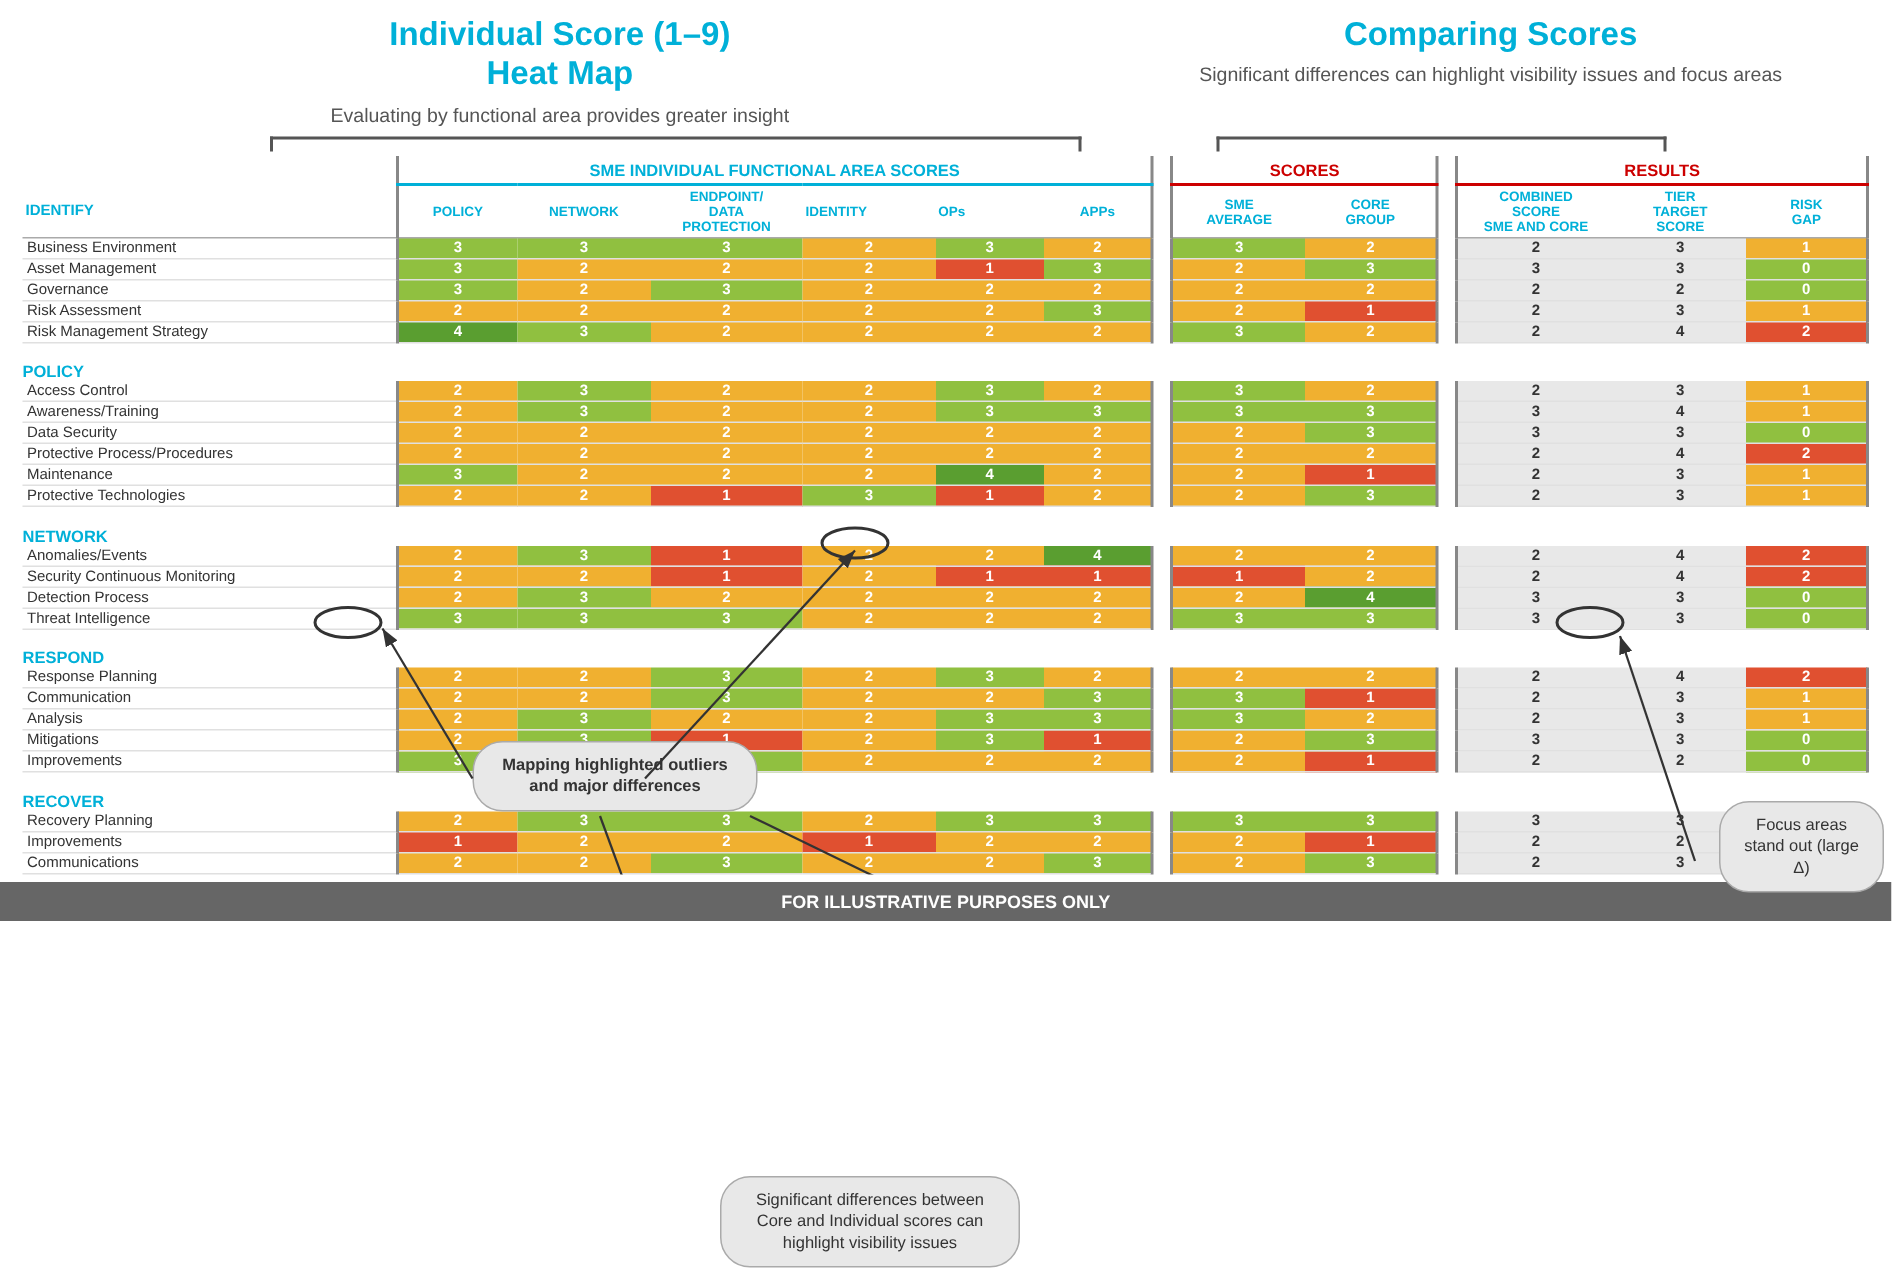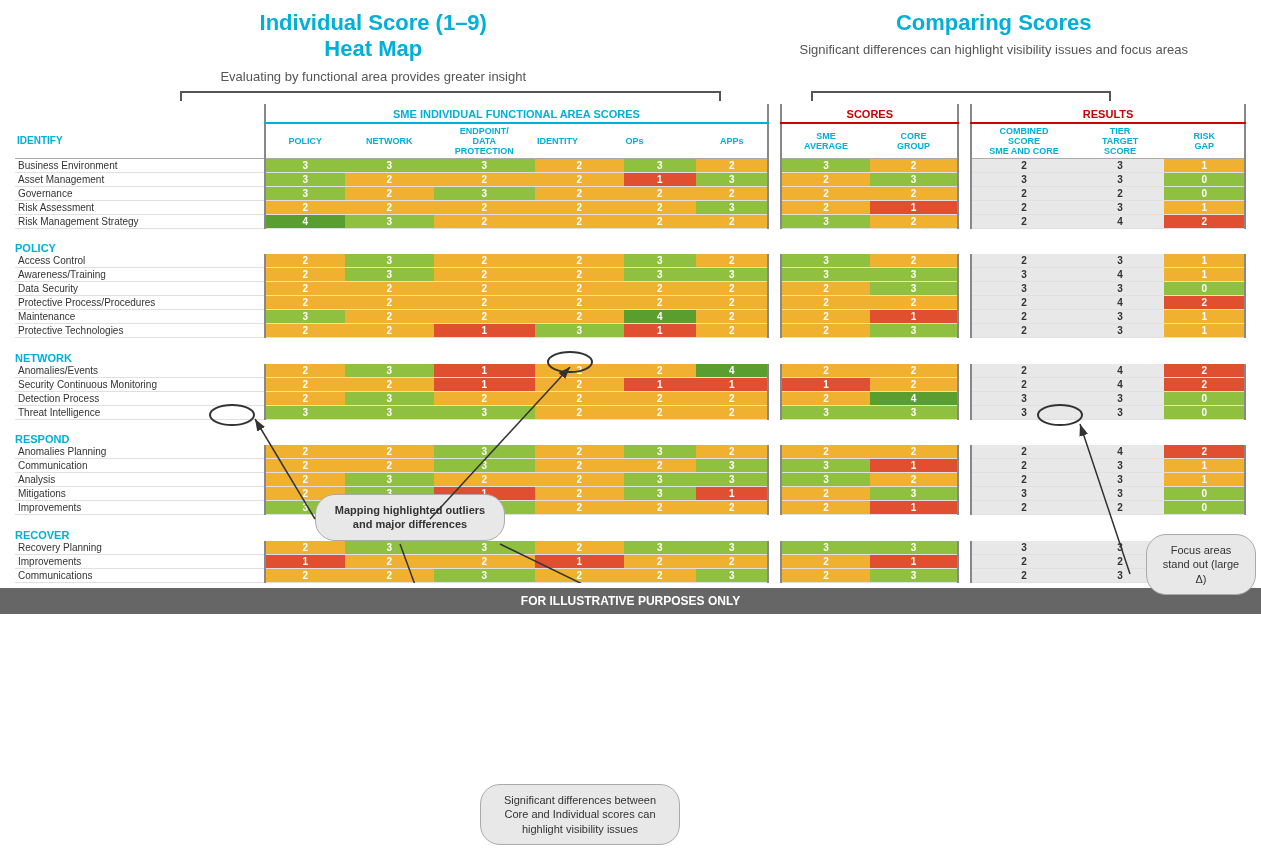--- a/index.html
+++ b/index.html
@@ -380,21 +380,21 @@
             <td class="score-cell score-neutral">3</td>
             <td class="score-cell gap-0" style="border-right:2px solid #888;">0</td>
           </tr>
           <tr>
             <td colspan="14" style="height:8px; border:none;"></td>
           </tr>
           <tr>
             <td colspan="14" style="padding:6px 0 0 0; color:#00b0d8; font-weight:bold; font-size:11px; border:none;">RESPOND</td>
           </tr>
           <tr class="data-row">
-            <td class="label-cell">Anomalies Planning</td>
+            <td class="label-cell">Response Planning</td>
             <td class="score-cell score-2" style="border-left:2px solid #888;">2</td>
             <td class="score-cell score-2" style="">2</td>
             <td class="score-cell score-3" style="">3</td>
             <td class="score-cell score-2" style="">2</td>
             <td class="score-cell score-3" style="">3</td>
             <td class="score-cell score-2" style="border-right:2px solid #888;">2</td>
             <td style="width:2px; border:none; background:#fff;"></td>
             <td class="score-cell score-2" style="border-left:2px solid #888;">2</td>
             <td class="score-cell score-2" style="border-right:2px solid #888;">2</td>
             <td style="width:2px; border:none; background:#fff;"></td>

